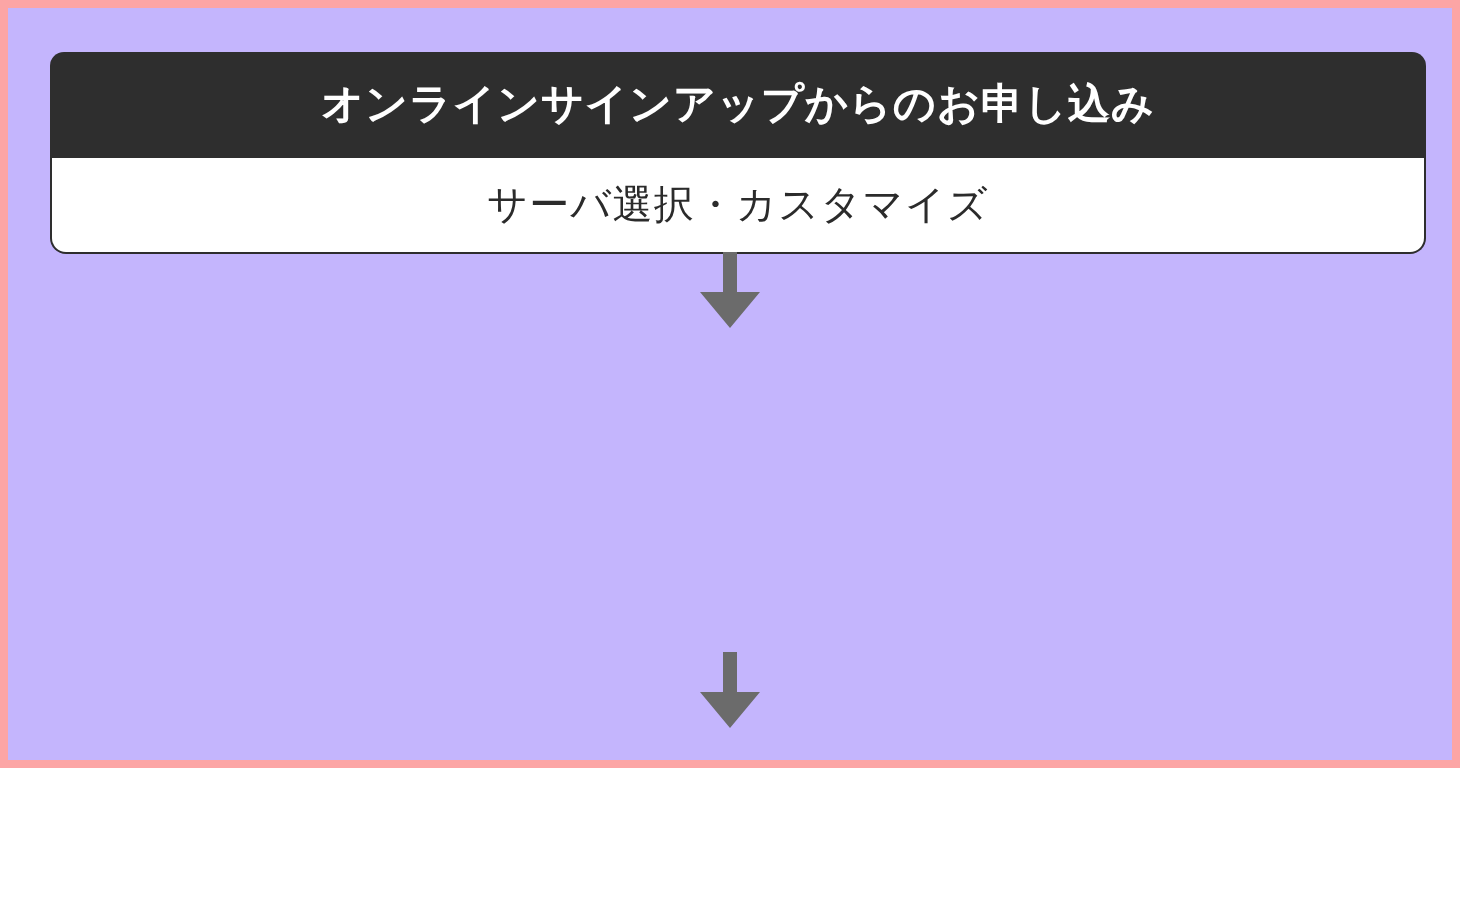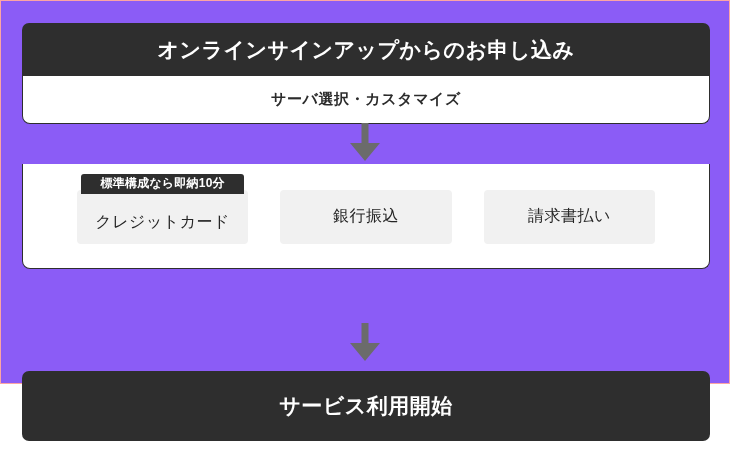--- a/index.html
+++ b/index.html
@@ -10,23 +10,23 @@
     width: 730px;
     height: 452px;
     background: #ffffff;
     font-family: "Liberation Sans", "DejaVu Sans", sans-serif;
     overflow: hidden;
   }
   #page {
     position: relative;
     width: 730px;
     height: 384px;
-    background: #8b5cf6;
+    background: #c4b5fd;
     box-sizing: border-box;
-    border: 1px solid #fca5a5;
+    border: 4px solid #fca5a5;
   }
 
   
   .step {
     position: absolute;
     left: 21px;
     width: 688px;
     box-sizing: border-box;
   }
 
@@ -57,24 +57,23 @@
 
   
   #step-signup { top: 22px; }
   #step-signup .step-body {
     height: 48px;
     display: flex;
     align-items: center;
     justify-content: center;
   }
   .subtitle {
-    font-size: 15px;
+    font-size: 20px;
     color: #2b2b2b;
     letter-spacing: 0.6px;
-    font-weight: bold;
   }
 
   
   #step-payment { top: 163px; }
   #step-payment .step-body {
     height: 105px;
     padding: 0;
     position: relative;
   }
   .method-row {
@@ -156,43 +155,22 @@
     </div>
   </div>
 
   <div class="arrow" id="arrow-1">
     <svg width="34" height="40" viewBox="0 0 34 40">
       <path d="M13.5 0 H20.5 V20 H32 L17 38 L2 20 H13.5 Z" fill="#6b6b6b"></path>
     </svg>
   </div>
 
   <div class="step" id="step-payment">
-    <div class="step-body">
-      <div class="method-row">
-
-        <div class="method has-badge">
-          <span class="method-badge">標準構成なら即納10分</span>
-          <span>クレジットカード</span>
-        </div>
-
-        <div class="method">
-          <span>銀行振込</span>
-        </div>
-
-        <div class="method">
-          <span>請求書払い</span>
-        </div>
-
-      </div>
-    </div>
   </div>
 
   <div class="arrow" id="arrow-2">
     <svg width="34" height="40" viewBox="0 0 34 40">
       <path d="M13.5 0 H20.5 V20 H32 L17 38 L2 20 H13.5 Z" fill="#6b6b6b"></path>
     </svg>
   </div>
 
-  <div class="step solo" id="step-start">
-    <div class="step-header">サービス利用開始</div>
-  </div>
 
 </div>
 
 </body></html>

